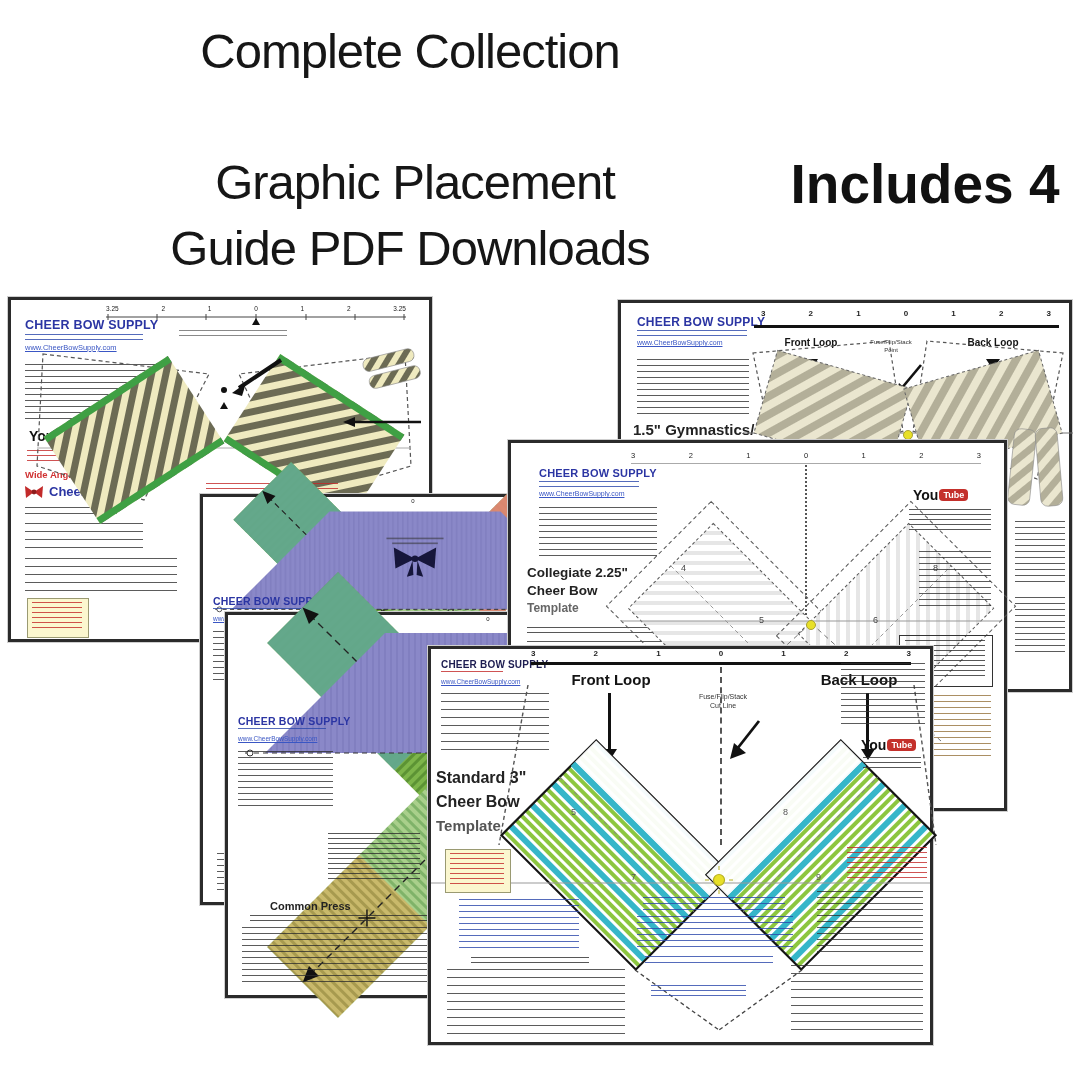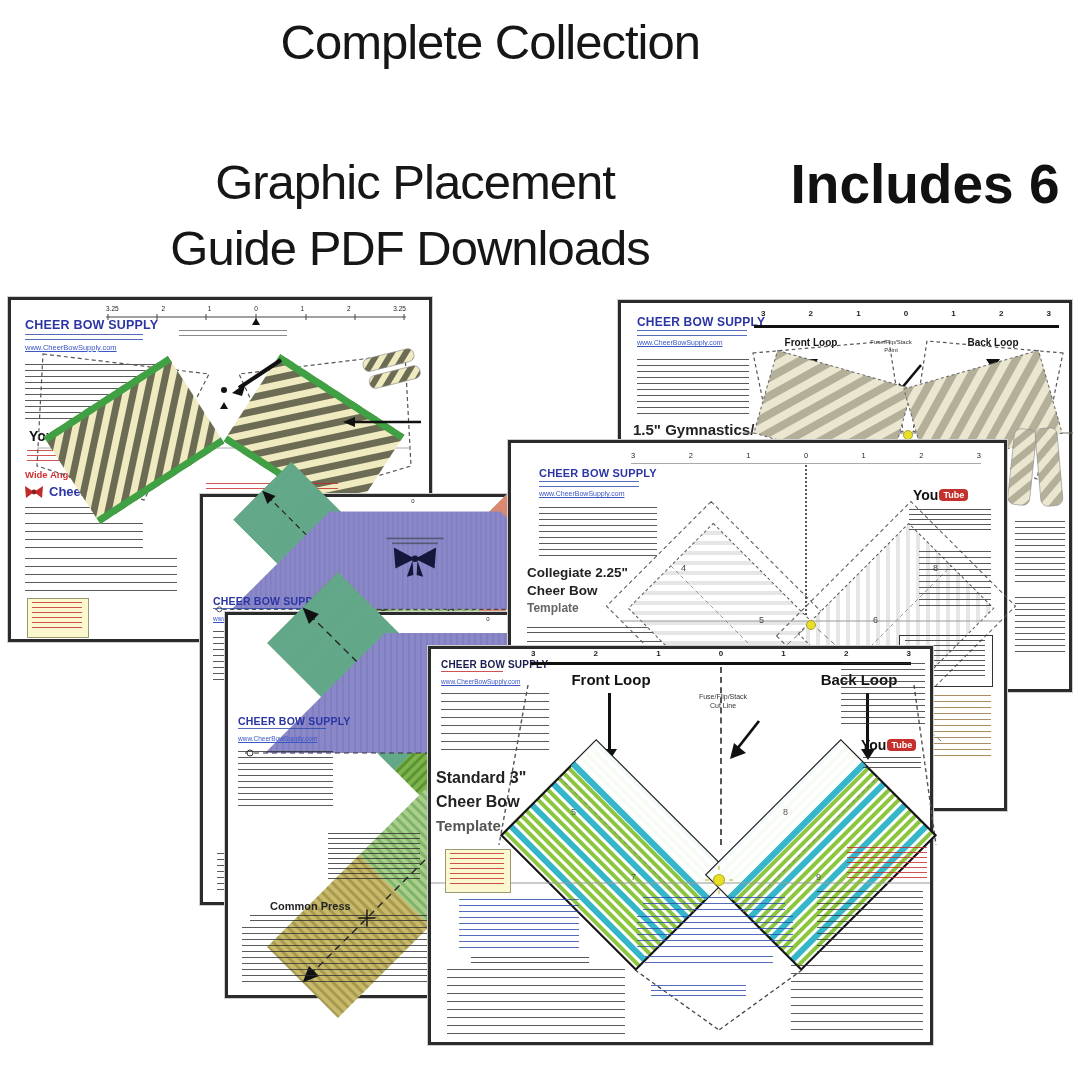--- a/index.html
+++ b/index.html
@@ -31,25 +31,25 @@
   .clab{position:absolute;color:#333;text-align:center;line-height:1.25;white-space:nowrap;}
   .dotv{position:absolute;border-left:2px dashed #555;}
   svg{position:absolute;overflow:visible;}
   svg text{font-family:"Liberation Sans",sans-serif;}
 </style>
 </head>
 <body>
 
 <div id="canvas">
 
-  <div class="hline" style="left:120px;top:14px;width:580px;text-align:right;">Complete Collection</div>
+  <div class="hline" style="left:120px;top:23px;width:580px;">Complete Collection</div>
   <div class="hline" style="left:80px;top:220px;width:660px;">Guide PDF Downloads</div>
   <div class="hline" style="left:115px;top:154px;width:600px;">Graphic Placement</div>
   <div class="badge" style="left:770px;top:152px;width:310px;">
-    <div>Includes 6</div>
+    <div>Includes 4</div>
   </div>
 
   <div class="pg" style="left:8px;top:297px;width:418px;height:339px;z-index:1;">
     <div class="logo1" style="left:14px;top:18px;font-size:12.5px;">CHEER BOW SUPPLY</div>
     <div class="fpb" style="left:14px;top:34px;width:118px;height:6px;"></div>
     <div class="link" style="left:14px;top:43px;font-size:7.5px;">www.CheerBowSupply.com</div>
     <div class="f6" style="left:14px;top:64px;width:148px;height:57px;"></div>
     <div class="yt" style="left:18px;top:128px;">
       <span class="you">You</span>
       <span class="tube">Tube</span>

